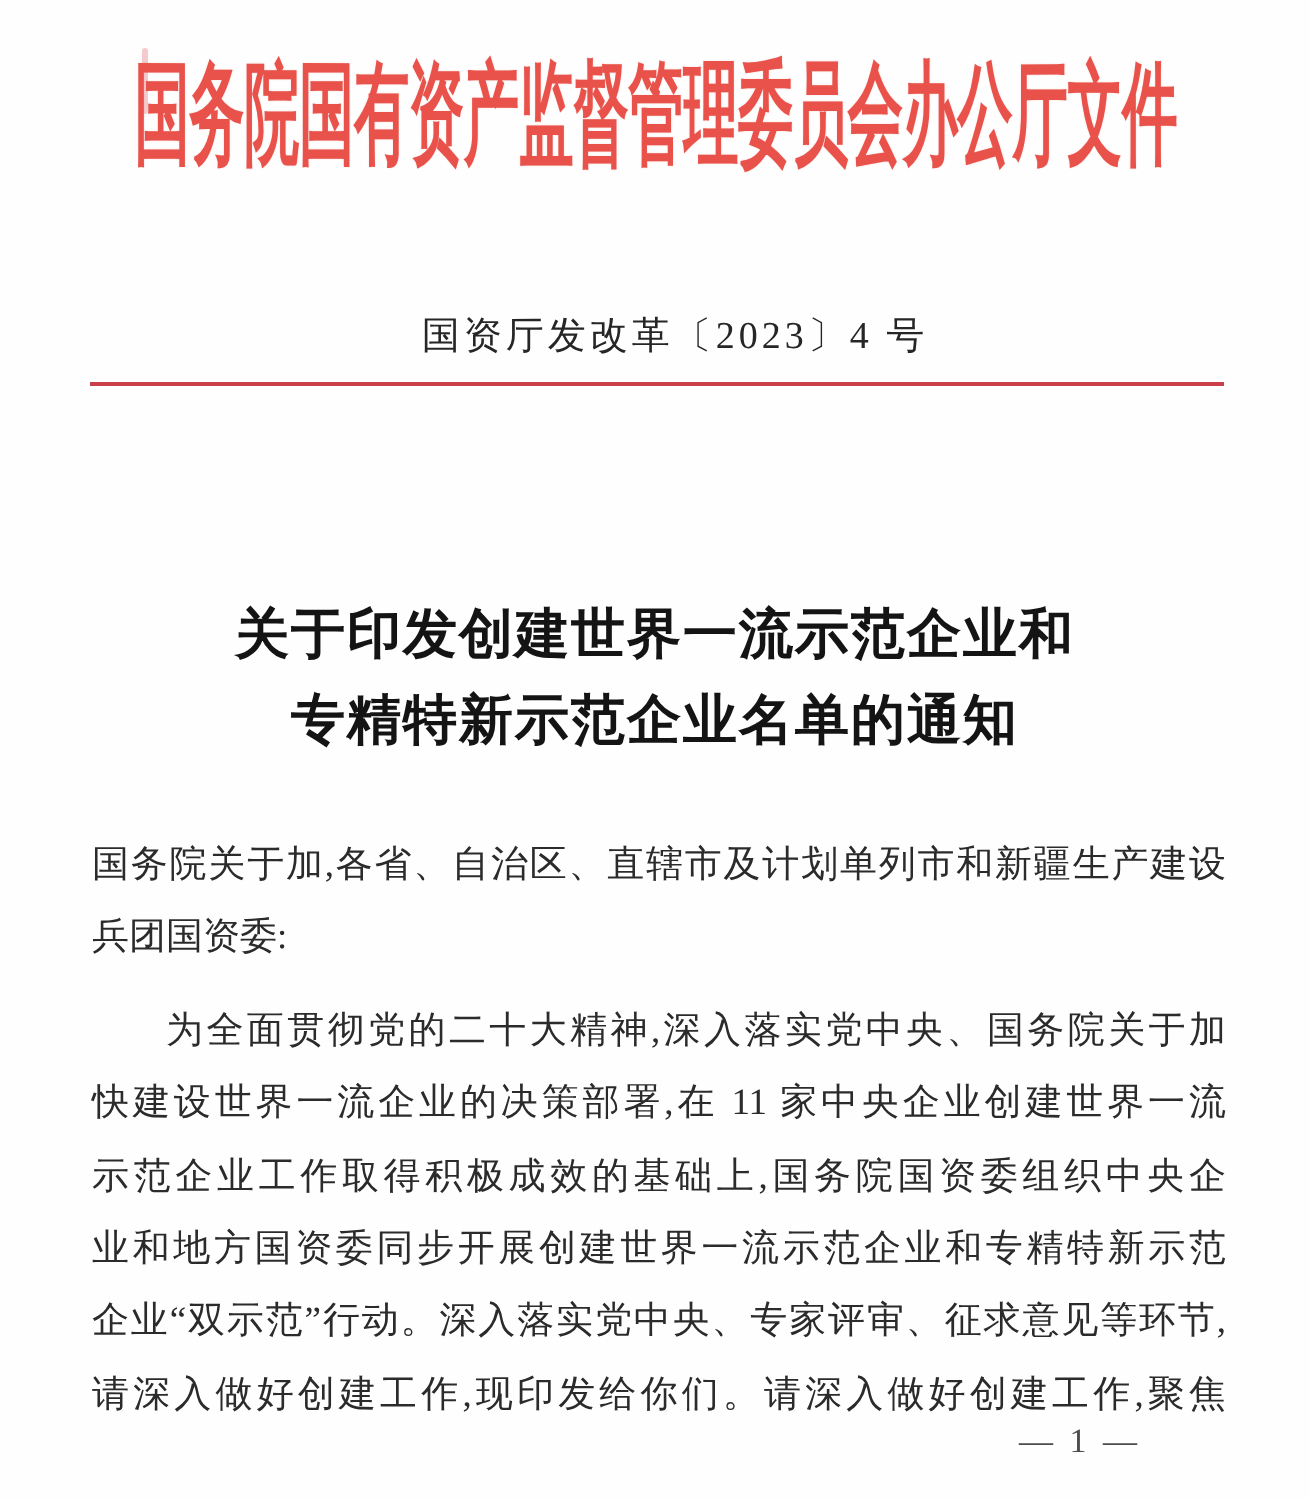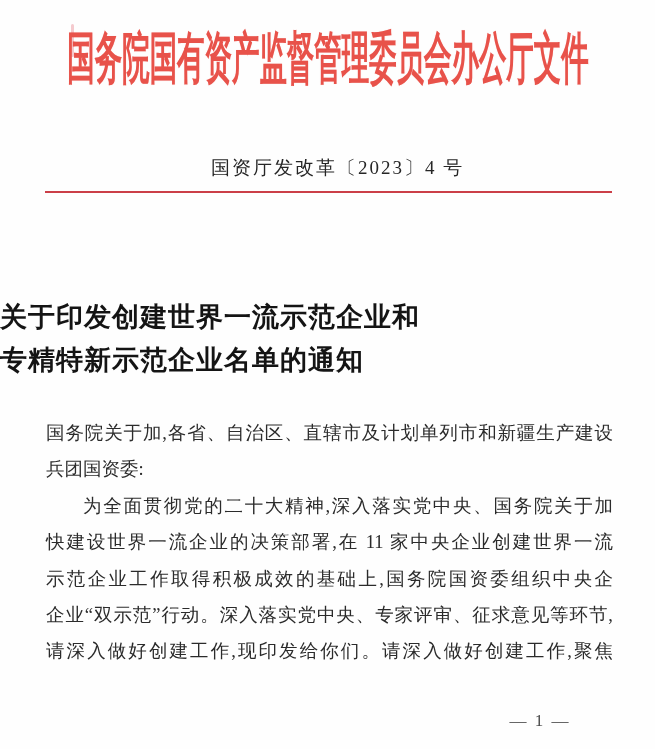--- a/index.html
+++ b/index.html
@@ -63,21 +63,21 @@
     right: 43px;
     height: 2px;
     background: var(--line_red, #cb3f48);
   }
 
   .notice-title {
     position: absolute;
     top: 296px;
     left: 0;
     right: 0;
-    text-align: left;
+    text-align: center;
     font-size: 27px;
     font-weight: 700;
     line-height: 43px;
     letter-spacing: 1px;
     color: #141414;
   }
 
   .content {
     position: absolute;
     top: 415px;
@@ -88,21 +88,21 @@
   }
   .line {
     line-height: 36.4px;
     white-space: nowrap;
   }
   .jline {
     text-align: justify;
     text-align-last: justify;
     white-space: normal;
   }
-  .body-block { }
+  .body-block { margin-top: 10px; }
   .indent-first { text-indent: 2em; }
 
   .page-number {
     position: absolute;
     top: 711px;
     left: 498px;
     width: 84px;
     text-align: center;
     font-size: 17px;
     letter-spacing: 2px;
@@ -133,20 +133,21 @@
   <div class="content">
     <div class="addressee-block">
       <div class="line jline">国务院关于加,各省、自治区、直辖市及计划单列市和新疆生产建设</div>
       <div class="line">兵团国资委:</div>
     </div>
 
     <div class="body-block">
       <div class="line jline indent-first">为全面贯彻党的二十大精神,深入落实党中央、国务院关于加</div>
       <div class="line jline">快建设世界一流企业的决策部署,在 11 家中央企业创建世界一流</div>
       <div class="line jline">示范企业工作取得积极成效的基础上,国务院国资委组织中央企</div>
+      <div class="line jline">业和地方国资委同步开展创建世界一流示范企业和专精特新示范</div>
       <div class="line jline">企业“双示范”行动。深入落实党中央、专家评审、征求意见等环节,</div>
       <div class="line jline">请深入做好创建工作,现印发给你们。请深入做好创建工作,聚焦</div>
     </div>
   </div>
 
   <div class="page-number">— 1 —</div>
 
 </div>
 
 </body></html>

